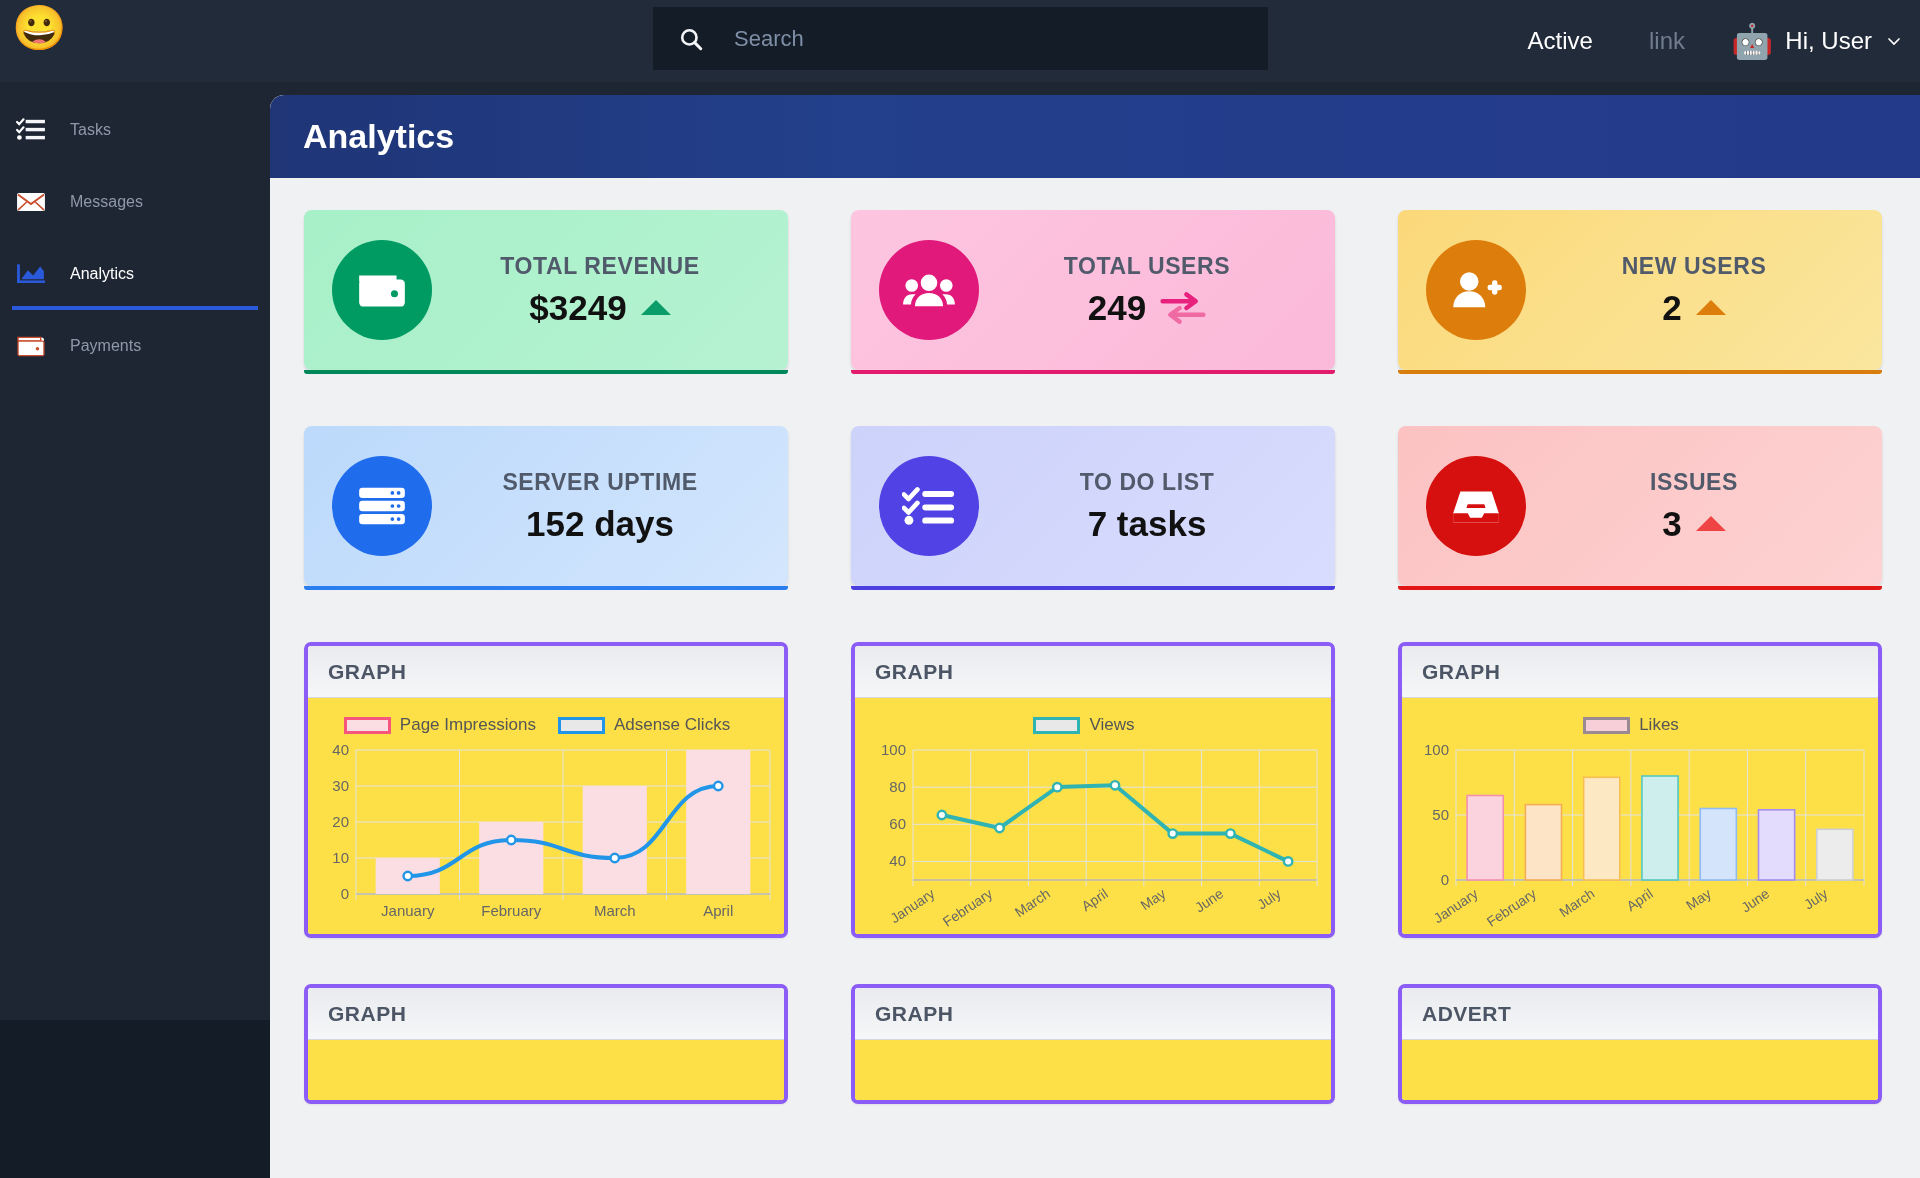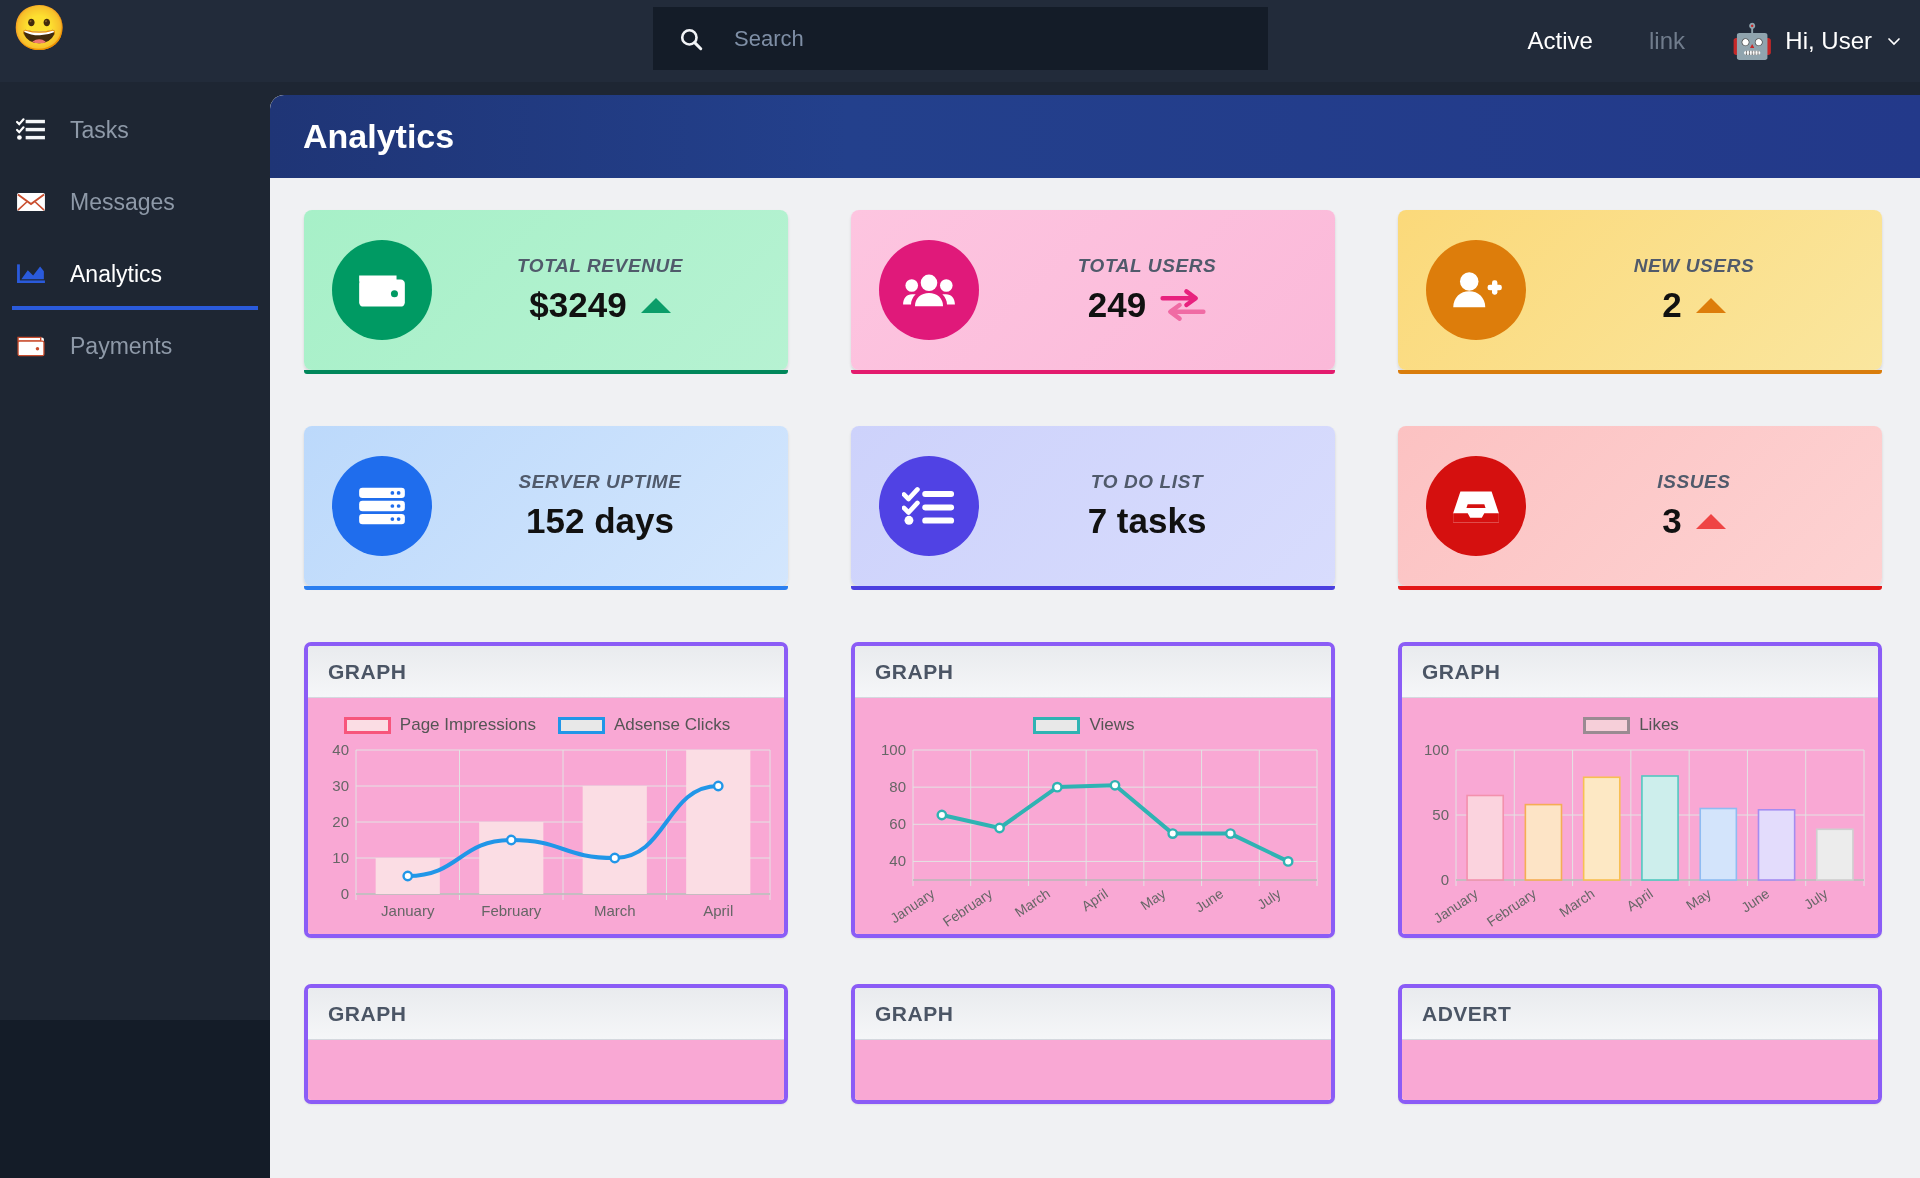--- a/index.html
+++ b/index.html
@@ -65,21 +65,21 @@
     position: relative;
     display: flex; align-items: center;
     height: 72px; padding-left: 14px;
     text-decoration: none;
   }
   .nav-ico {
     width: 34px; height: 30px; flex: 0 0 auto;
     display: flex; align-items: center; justify-content: center;
     margin-right: 22px;
   }
-  .nav-label { font-size: 23px; color: #8e99a8; }
+  .nav-label { font-size: 16px; color: #8e99a8; }
   .nav-item.active .nav-label { color: #ffffff; }
   .nav-item.active::after {
     content: ""; position: absolute;
     left: 12px; right: 12px; bottom: 0; height: 4px;
     background: #2a5adb;
   }
   #sidebar-footer {
     position: absolute; left: 0; bottom: 0;
     width: 270px; height: 158px;
     background: #141c28;
@@ -123,22 +123,22 @@
     margin-left: 28px; flex: 0 0 auto;
     display: flex; align-items: center; justify-content: center;
   }
   .stat-icon svg { width: 54px; height: 54px; fill: #fff; }
   .stat-text {
     flex: 1; display: flex; flex-direction: column;
     align-items: center; justify-content: center;
     padding-right: 20px;
   }
   .stat-label {
-    font-size: 19px; font-weight: bold; letter-spacing: .6px;
-    color: #505a6b; margin-bottom: 8px; font-style: italic;
+    font-size: 23px; font-weight: bold; letter-spacing: .6px;
+    color: #505a6b; margin-bottom: 8px;
   }
   .stat-value-row { display: flex; align-items: center; gap: 14px; }
   .stat-value { font-size: 35px; font-weight: bold; color: #111; }
   .tri { width: 0; height: 0; border-left: 15px solid transparent;
          border-right: 15px solid transparent; }
   .swap-ico { width: 46px; height: 34px; }
 
   
   .c-green  { background: linear-gradient(135deg,#a7f0c8 0%, #b6f2d2 100%); }
   .c-green::after { background: #00875a; }
@@ -172,21 +172,21 @@
   .panel-head {
     height: 52px;
     background: linear-gradient(180deg,#e9ebee 0%, #f5f6f8 100%);
     border-bottom: 1px solid #d4d8de;
     display: flex; align-items: center;
     padding-left: 20px;
   }
   .panel-head-title {
     font-size: 21px; font-weight: bold; color: #4b5565; letter-spacing: .5px;
   }
-  .panel-body { padding: 12px 28px 14px 10px; background: #f9a8d4; height: 236px; }
+  .panel-body { padding: 12px 28px 14px 10px; background: #fde047; height: 236px; }
   .panel-body-short { height: 60px; }
 
   
   .legend {
     display: flex; align-items: center; justify-content: center;
     gap: 22px; height: 30px; margin-bottom: 2px;
   }
   .legend-item { display: flex; align-items: center; gap: 9px; }
   .legend-swatch { width: 47px; height: 17px; border-width: 3px; border-style: solid; }
   .legend-text { font-size: 17px; color: #555; }

